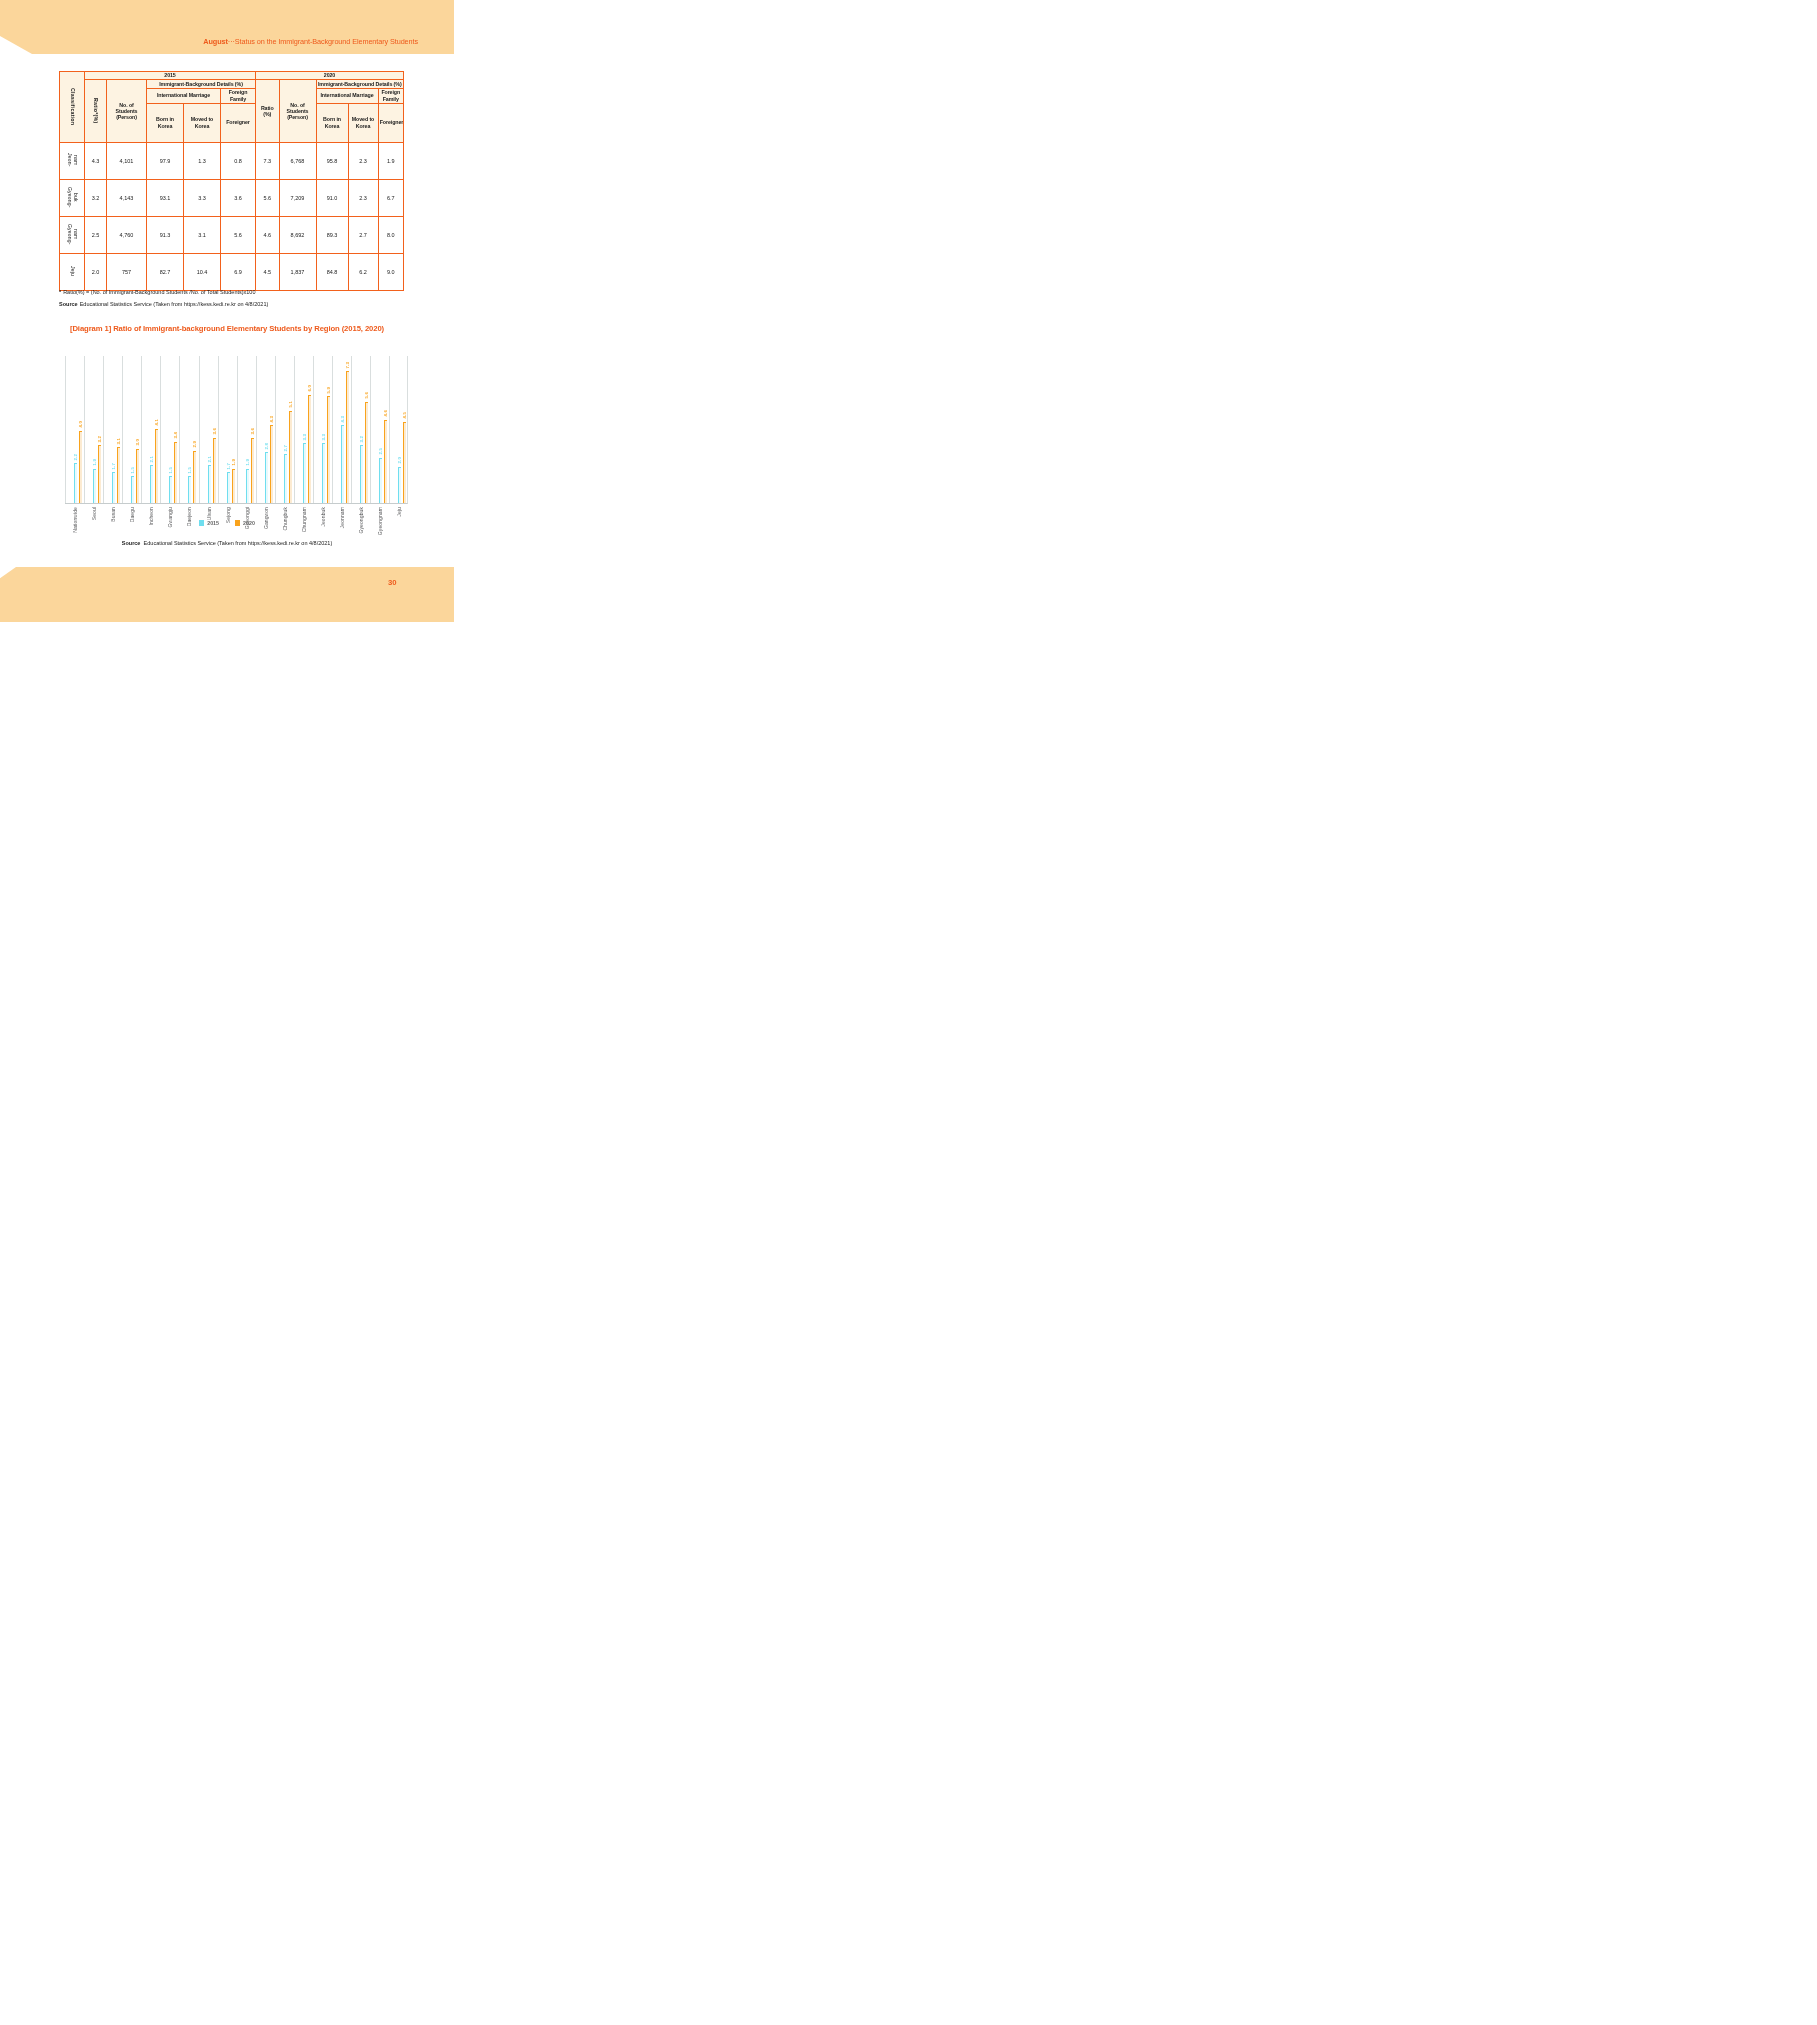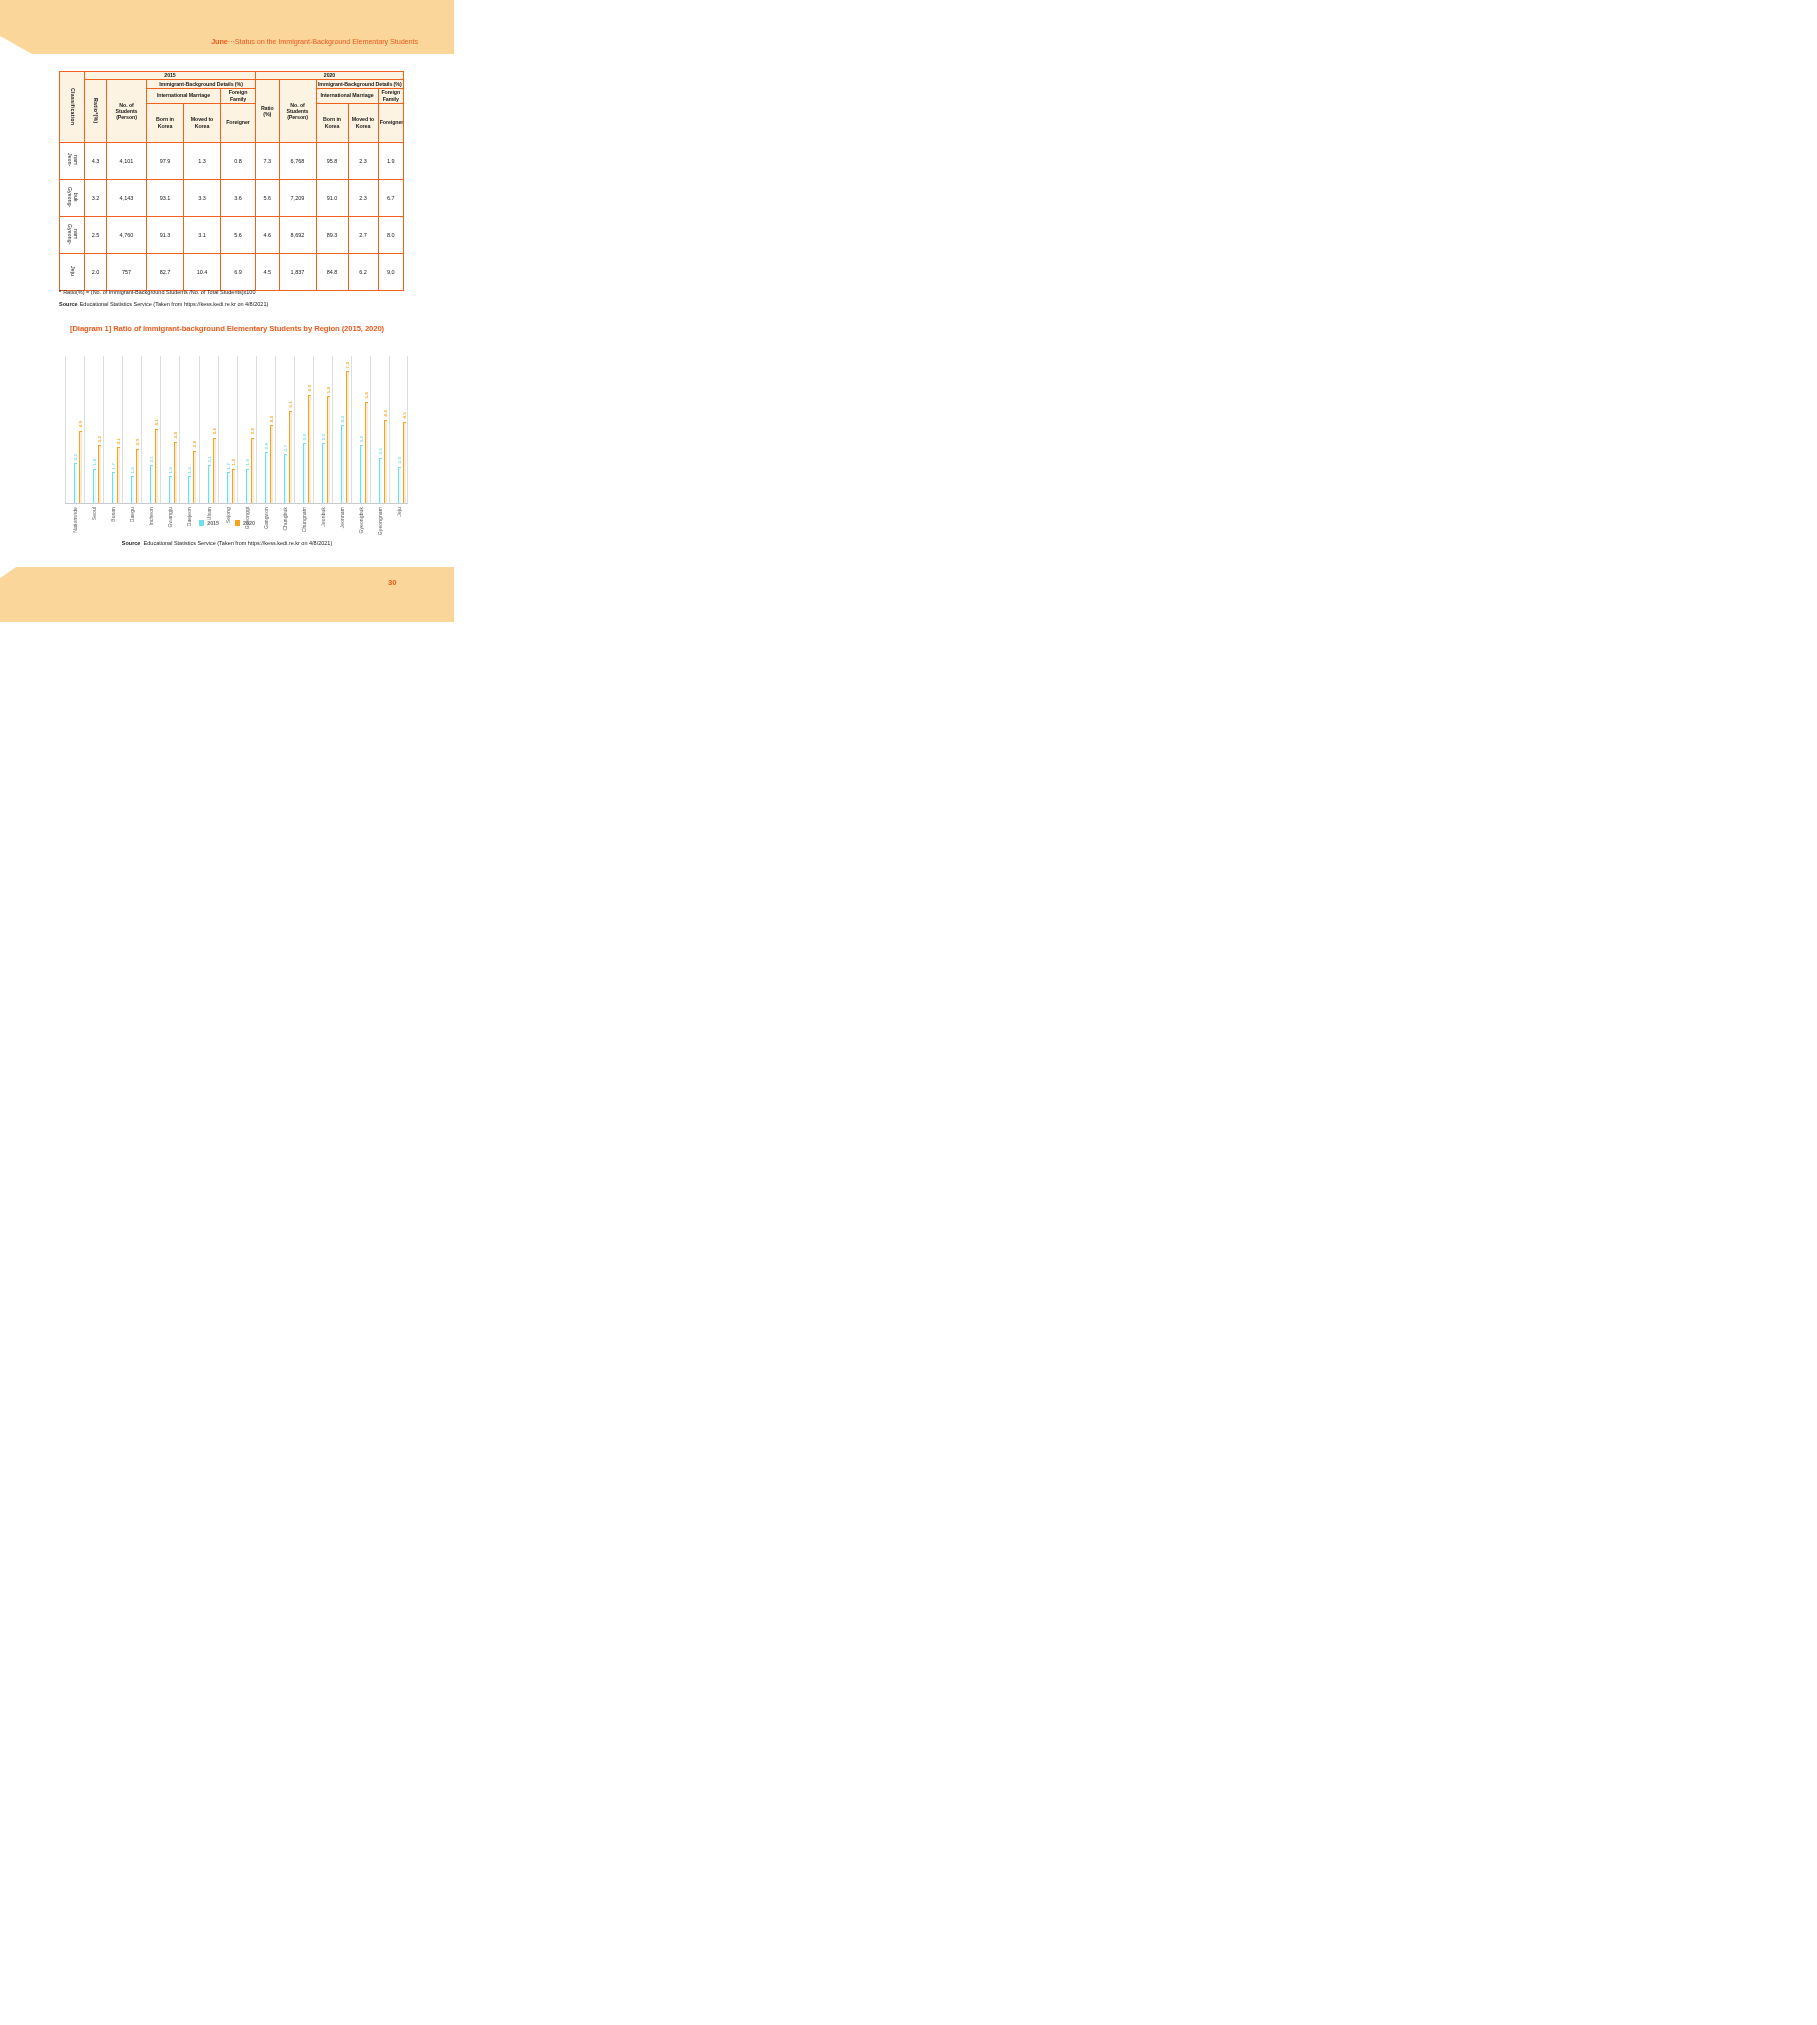--- a/index.html
+++ b/index.html
@@ -62,21 +62,21 @@
     font-size:5.5px;color:#222;}
   .chart-source .lbl{font-weight:700;margin-right:3.2px;}
 </style>
 </head>
 <body>
 
 <div class="page">
 
   <div class="band band-top"></div>
   <div class="band-title">
-    <span class="b">June</span><span class="m">···</span><span class="m">Status on the Immigrant-Background Elementary Students</span>
+    <span class="b">August</span><span class="m">···</span><span class="m">Status on the Immigrant-Background Elementary Students</span>
   </div>
 
   <table class="stats">
     <colgroup>
       <col style="width:25px">
         <col style="width:22px">
         <col style="width:40px">
         <col style="width:37px">
         <col style="width:37px">
         <col style="width:35px">

